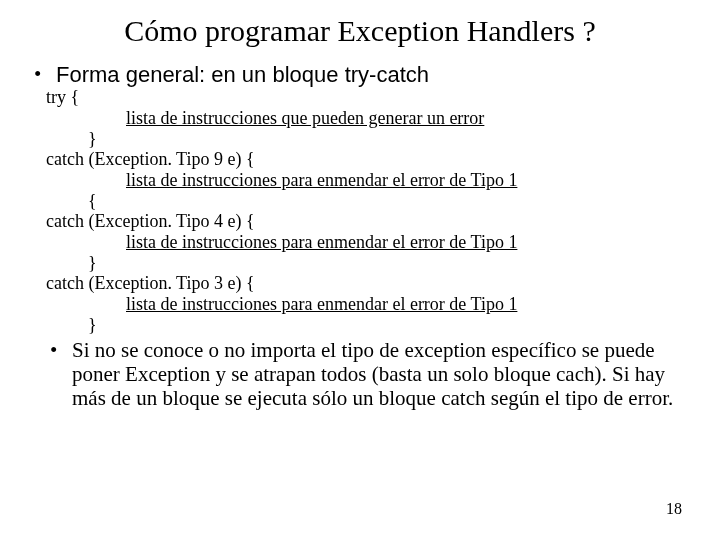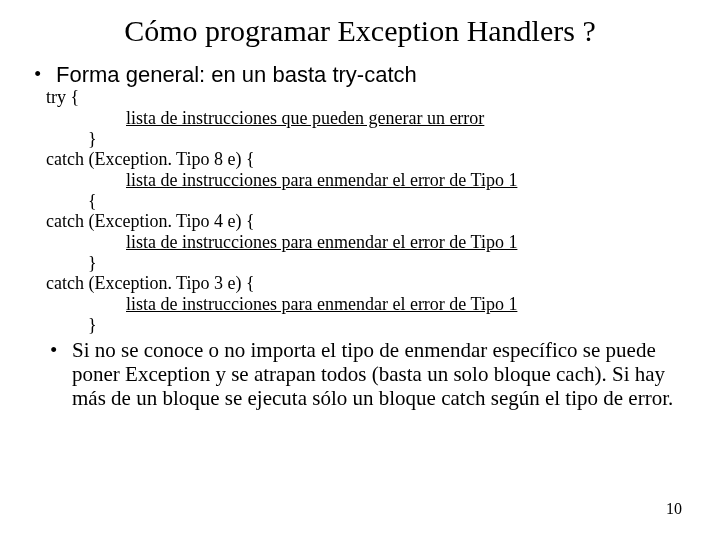--- a/index.html
+++ b/index.html
@@ -67,39 +67,39 @@
 <body>
 
 <div class="slide">
 
   <h1 class="title">Cómo programar Exception Handlers ?</h1>
 
   <div class="body">
 
     <div class="bullet-row">
       <div class="bullet-dot">•</div>
-      <div class="bullet-text-main">Forma general: en un basta try-catch</div>
+      <div class="bullet-text-main">Forma general: en un bloque try-catch</div>
     </div>
 
     <div class="code-block">
       <div>try {</div>
       <div class="ind2">lista de instrucciones que pueden generar un error</div>
       <div class="ind1">}</div>
-      <div>catch (Exception. Tipo 8 e) {</div>
+      <div>catch (Exception. Tipo 9 e) {</div>
       <div class="ind2">lista de instrucciones para enmendar el error de Tipo 1</div>
       <div class="ind1">{</div>
       <div>catch (Exception. Tipo 4 e) {</div>
       <div class="ind2">lista de instrucciones para enmendar el error de Tipo 1</div>
       <div class="ind1">}</div>
       <div>catch (Exception. Tipo 3 e) {</div>
       <div class="ind2">lista de instrucciones para enmendar el error de Tipo 1</div>
       <div class="ind1">}</div>
     </div>
 
     <div class="bullet-row" style="margin-left:18px; margin-top:2px;">
       <div class="bullet-dot">•</div>
-      <div class="bullet-text-body">Si no se conoce o no importa el tipo de enmendar específico se puede poner Exception y se atrapan todos (basta un solo bloque cach). Si hay más de un bloque se ejecuta sólo un bloque catch según el tipo de error.</div>
+      <div class="bullet-text-body">Si no se conoce o no importa el tipo de exception específico se puede poner Exception y se atrapan todos (basta un solo bloque cach). Si hay más de un bloque se ejecuta sólo un bloque catch según el tipo de error.</div>
     </div>
 
   </div>
 
-  <div class="pagenum">10</div>
+  <div class="pagenum">18</div>
 </div>
 
 </body></html>

